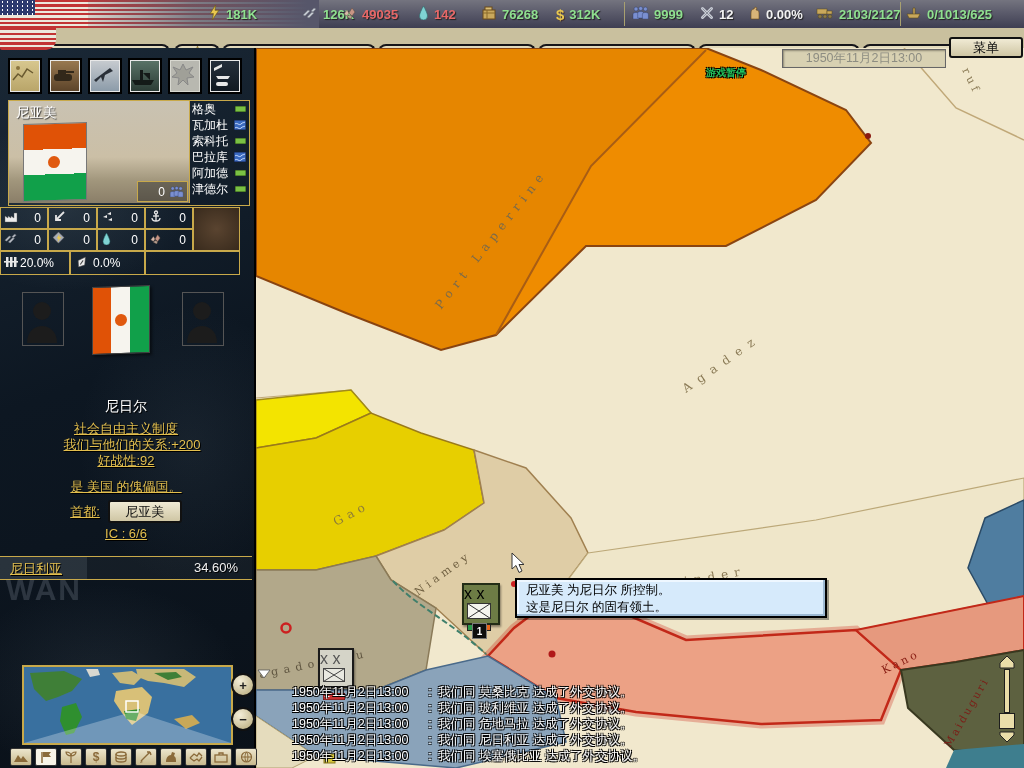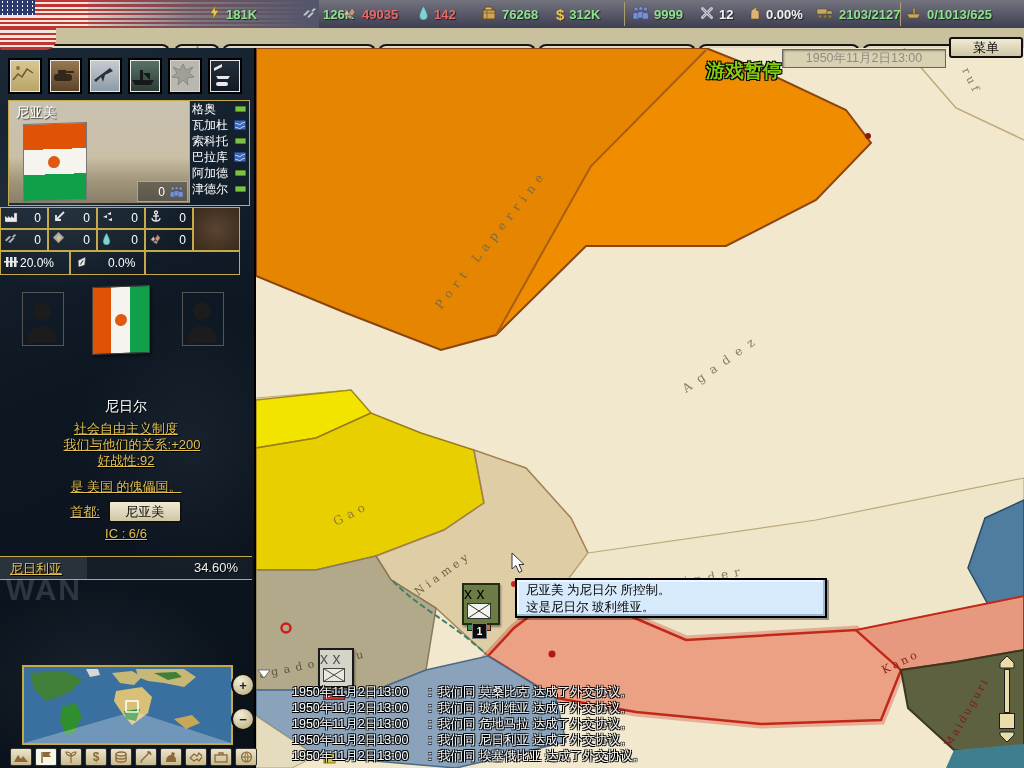--- a/index.html
+++ b/index.html
@@ -70,21 +70,21 @@
      box-shadow:inset -2px -2px 0 #9db9d2,inset 2px 2px 0 #eef7ff,2px 2px 0 rgba(0,0,0,.35);
      color:#000;font-size:12.5px;line-height:17px;padding:2px 9px;box-sizing:border-box;}
   
   #msglog{left:36px;top:636px;width:710px;color:#fff;font-size:12.5px;line-height:16px;}
   #msglog .row span{text-shadow:1px 1px 0 #000,-1px 1px 0 #000,1px -1px 0 #000,-1px -1px 0 #000;}
   #msglog .t{display:inline-block;width:130px;}
   #msglog .s{display:inline-block;width:16px;text-align:center;}
   
   .sl{position:absolute;background:#e9dda9;border:1px solid #1d1d1d;box-sizing:border-box;}
   
-  #pause{left:706px;top:58px;font-size:19px;font-weight:bold;color:#84cc16;
+  #pause{left:706px;top:66px;font-size:10px;font-weight:bold;color:#22c55e;
      text-shadow:1px 1px 0 #000,-1px 1px 0 #000,1px -1px 0 #000,-1px -1px 0 #000;z-index:5;}
   #datebox{left:782px;top:49px;width:162px;height:17px;background:#d8d1b2;border:1px solid #666;
      box-shadow:inset 1px 1px 2px rgba(0,0,0,.35);color:#8d8d82;font-size:12.5px;
      display:flex;align-items:center;justify-content:center;z-index:5;}
   #menubtn{left:949px;top:37px;width:70px;height:17px;font-size:13px;z-index:5;}
   #watermark{left:6px;top:527px;width:40px;color:rgba(220,230,240,.16);font-size:30px;font-weight:bold;
      line-height:30px;letter-spacing:2px;}
 </style>
 </head>
 <body>
@@ -288,21 +288,21 @@
       </svg>
       <svg width="22" height="7" style="margin:1px 0 0 3px">
         <rect width="22" height="7" fill="#c53030" stroke="#401010" stroke-width="0.8"></rect>
         <path d="M4 1v5M1.5 3.5h5" stroke="#fff" stroke-width="1.2"></path>
       </svg>
     </div>
 
     
     <div id="tooltip" class="abs">
       <div>尼亚美 为尼日尔 所控制。</div>
-      <div>这是尼日尔 玻利维亚。</div>
+      <div>这是尼日尔 的固有领土。</div>
     </div>
 
     
     <div id="msglog" class="abs">
       <div class="row"><span class="t">1950年11月2日13:00</span><span class="s">:</span><span>我们同 莫桑比克 达成了外交协议。</span></div>
       <div class="row"><span class="t">1950年11月2日13:00</span><span class="s">:</span><span>我们同 玻利维亚 达成了外交协议。</span></div>
       <div class="row"><span class="t">1950年11月2日13:00</span><span class="s">:</span><span>我们同 危地马拉 达成了外交协议。</span></div>
       <div class="row"><span class="t">1950年11月2日13:00</span><span class="s">:</span><span>我们同 尼日利亚 达成了外交协议。</span></div>
       <div class="row"><span class="t">1950年11月2日13:00</span><span class="s">:</span><span>我们同 埃塞俄比亚 达成了外交协议。</span></div>
     </div>
@@ -517,21 +517,21 @@
           </svg></span>
       <span class="val" style="margin-left:2px">20.0%</span>
     </div>
     <div class="cell" style="left:70px;top:203px;width:75px;height:24px;">
       <span style="margin-left:4px"><svg width="14" height="14">
             <g transform="rotate(35 7 7)">
               <path d="M7 1l4 7-4 5-4-5z" fill="#ececec" stroke="#444" stroke-width=".5"></path>
               <path d="M7 5v5" stroke="#444"></path>
             </g>
           </svg></span>
-      <span class="val" style="margin-left:19px">0.0%</span>
+      <span class="val" style="margin-left:4px">0.0%</span>
     </div>
     <div class="cell" style="left:145px;top:203px;width:95px;height:24px;"></div>
 
     <div class="portrait" style="left:22px;">
       <svg width="38" height="50">
           <circle cx="19" cy="18" r="9" fill="#1c1c1c"></circle>
           <path d="M4 50c0-12 8-17 15-17s15 5 15 17z" fill="#1c1c1c"></path>
         </svg>
     </div>
     <div class="abs" style="left:92px;top:238px;width:56px;height:66px;border:1px solid #444;box-shadow:2px 2px 3px rgba(0,0,0,.5);transform:skewY(-2deg);

